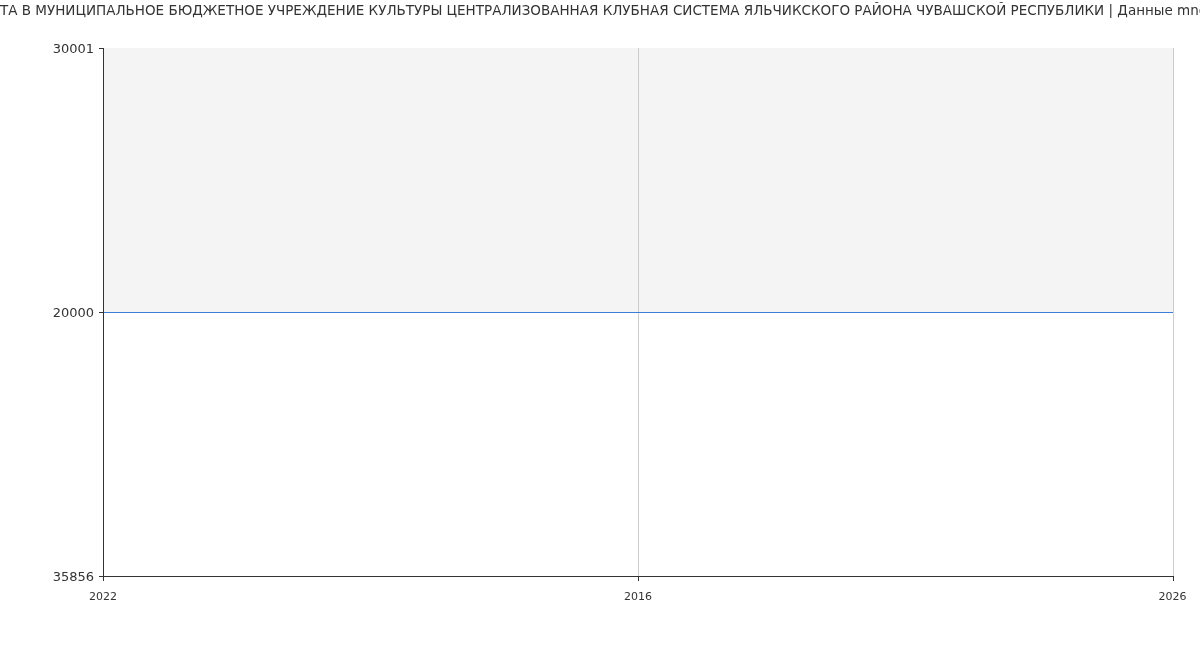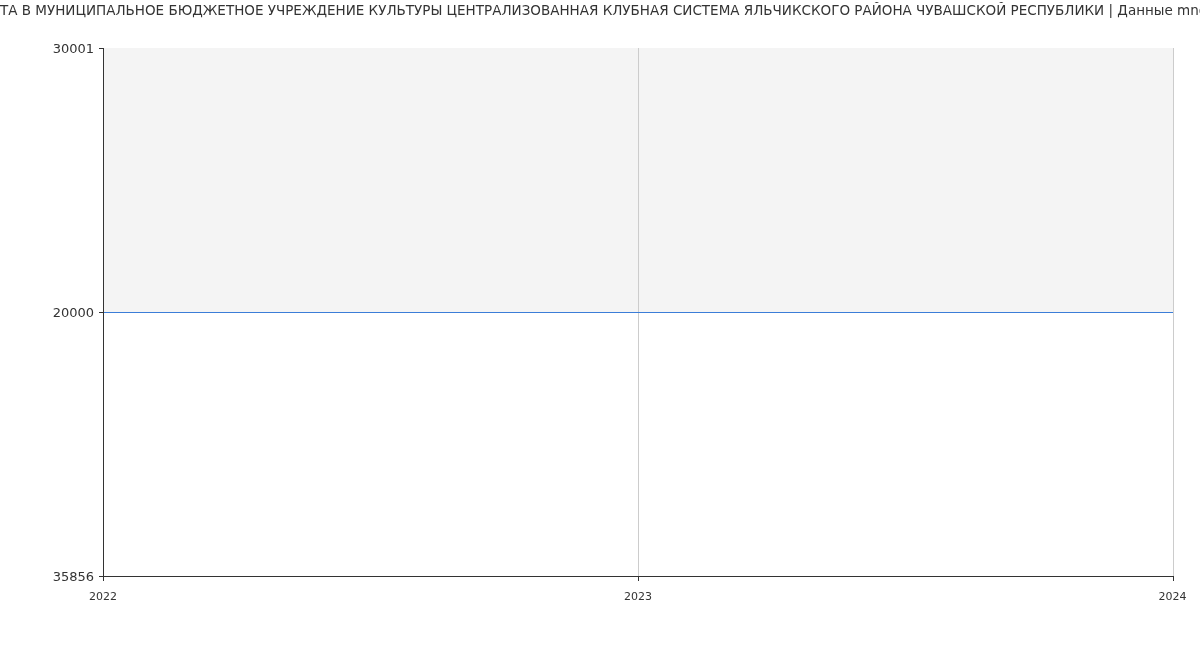--- a/index.html
+++ b/index.html
@@ -121,16 +121,16 @@
 
   <div class="ytick-label" style="top:576px">35856</div>
   <div class="ytick-label" style="top:312px">20000</div>
   <div class="ytick-label" style="top:48px">30001</div>
 
   <div class="xtick-mark" style="left:103px"></div>
   <div class="xtick-mark" style="left:638px"></div>
   <div class="xtick-mark" style="left:1172.5px"></div>
 
   <div class="xtick-label" style="left:103px">2022</div>
-  <div class="xtick-label" style="left:638px">2023</div>
-  <div class="xtick-label" style="left:1172.5px">2024</div>
+  <div class="xtick-label" style="left:638px">2016</div>
+  <div class="xtick-label" style="left:1172.5px">2026</div>
 
 </div>
 
 </body></html>

